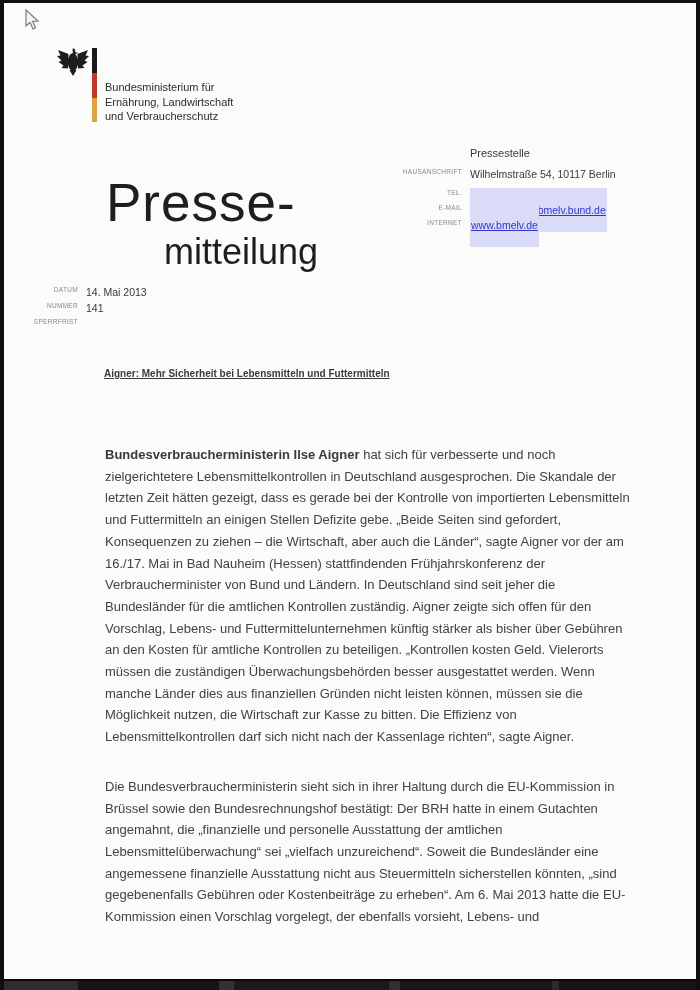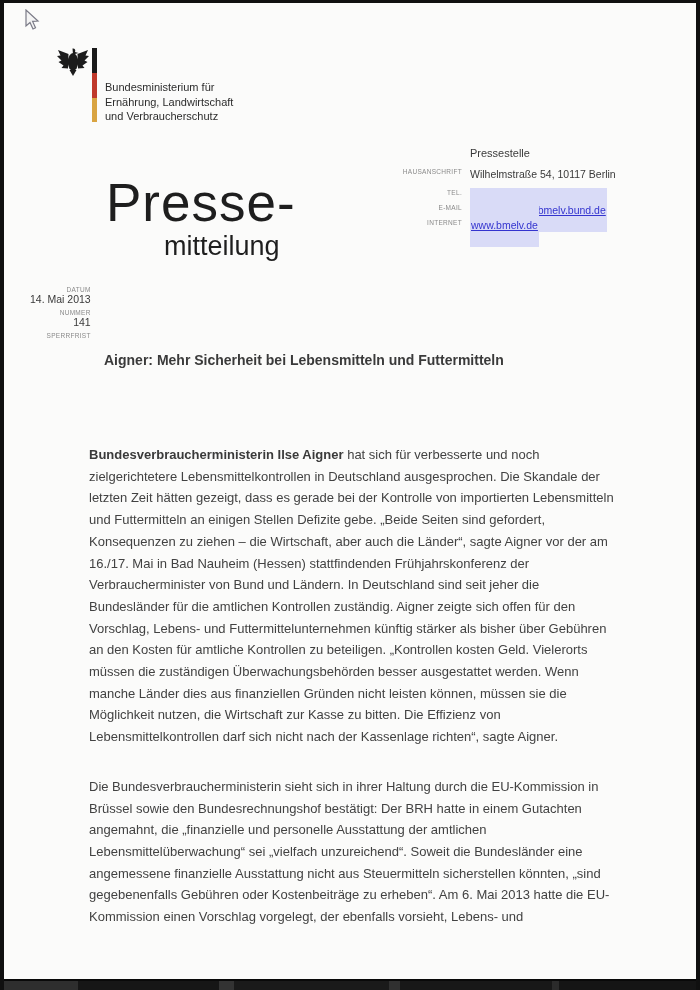--- a/index.html
+++ b/index.html
@@ -15,38 +15,38 @@
   #cursor { position:absolute; left:20px; top:6px; width:16px; height:22px; }
   
   .eagle { position:absolute; left:52px; top:42px; width:34px; height:33px; }
   .flagstripe { position:absolute; left:88px; top:45px; width:5px; height:74px; }
   .flagstripe .b1 { height:34%; }
   .flagstripe .b2 { height:33%; }
   .flagstripe .b3 { height:33%; }
   .ministry { position:absolute; left:101px; top:45px; font-size:11px; line-height:14.5px; color:#2c2c2c;margin-top:32px; }
   
   .title1 { position:absolute; left:102px; top:169px; font-size:53px; letter-spacing:1px; color:#1e1e1e; }
-  .title2 { position:absolute; left:160px; top:228px; font-size:27px; color:#1e1e1e; }
+  .title2 { position:absolute; left:160px; top:228px; font-size:36px; color:#1e1e1e; }
   
   .contact { position:absolute; left:380px; top:144px; width:290px; }
   .contact-heading { margin-left:86px; font-size:11px; color:#3a3a3a; margin-bottom:9px; }
   .crow { display:flex; align-items:flex-start; margin-bottom:3px; }
   .crow.gap { margin-top:9px; }
   .clabel { width:78px; text-align:right; font-size:6.5px; letter-spacing:0.3px; color:#8a8a8a; text-transform:uppercase; flex:none; }
   .cval { margin-left:8px; font-size:10.5px; color:#3a3a3a; white-space:nowrap; }
   a.link { color:#3434cf; text-decoration:underline; background:#d9dbf7; padding:16px 1px; }
   
   .meta { position:absolute; left:18px; top:283px; }
-  .mrow { display:flex; align-items:flex-end; margin-bottom:4px;flex-direction:column; }
+  .mrow { display:flex; align-items:flex-start; margin-bottom:4px; }
   .mlabel { width:56px; text-align:right; font-size:6.5px; letter-spacing:0.3px; color:#8a8a8a; text-transform:uppercase; flex:none; }
   .mval { margin-left:8px; font-size:10.5px; color:#3a3a3a; min-height:12px; }
   
-  .headline { position:absolute; left:100px; top:349px; width:540px; font-size:14px; font-weight:bold; color:#3a3a3a; }
+  .headline { position:absolute; left:100px; top:365px; width:540px; font-size:10px; font-weight:bold; color:#3a3a3a;text-decoration:underline; }
   .subheadline { position:absolute; left:100px; top:400px; width:540px; font-size:13.5px; font-weight:bold; color:#3a3a3a; }
-  .bodytext { position:absolute; left:85px; top:441px; width:528px; font-size:13px; line-height:21.7px; color:#424242; }
+  .bodytext { position:absolute; left:101px; top:441px; width:528px; font-size:13px; line-height:21.7px; color:#424242; }
   .bodytext p + p { margin-top:28px; }
   .bodytext b { color:#3a3a3a; }
   
   .taskbar {
     position:absolute; left:-4px; bottom:0; width:708px; height:11px;
     background:linear-gradient(90deg,#2e2e2e 0%,#2e2e2e 11%,#161616 11%,#161616 31%,#333 31%,#333 33%,#1a1a1a 33%,#1a1a1a 55%,#303030 55%,#303030 56.5%,#181818 56.5%,#181818 78%,#2b2b2b 78%,#2b2b2b 79%,#151515 79%,#151515 100%);
     border-top:2px solid #090909;
   }
 </style>
 </head>

